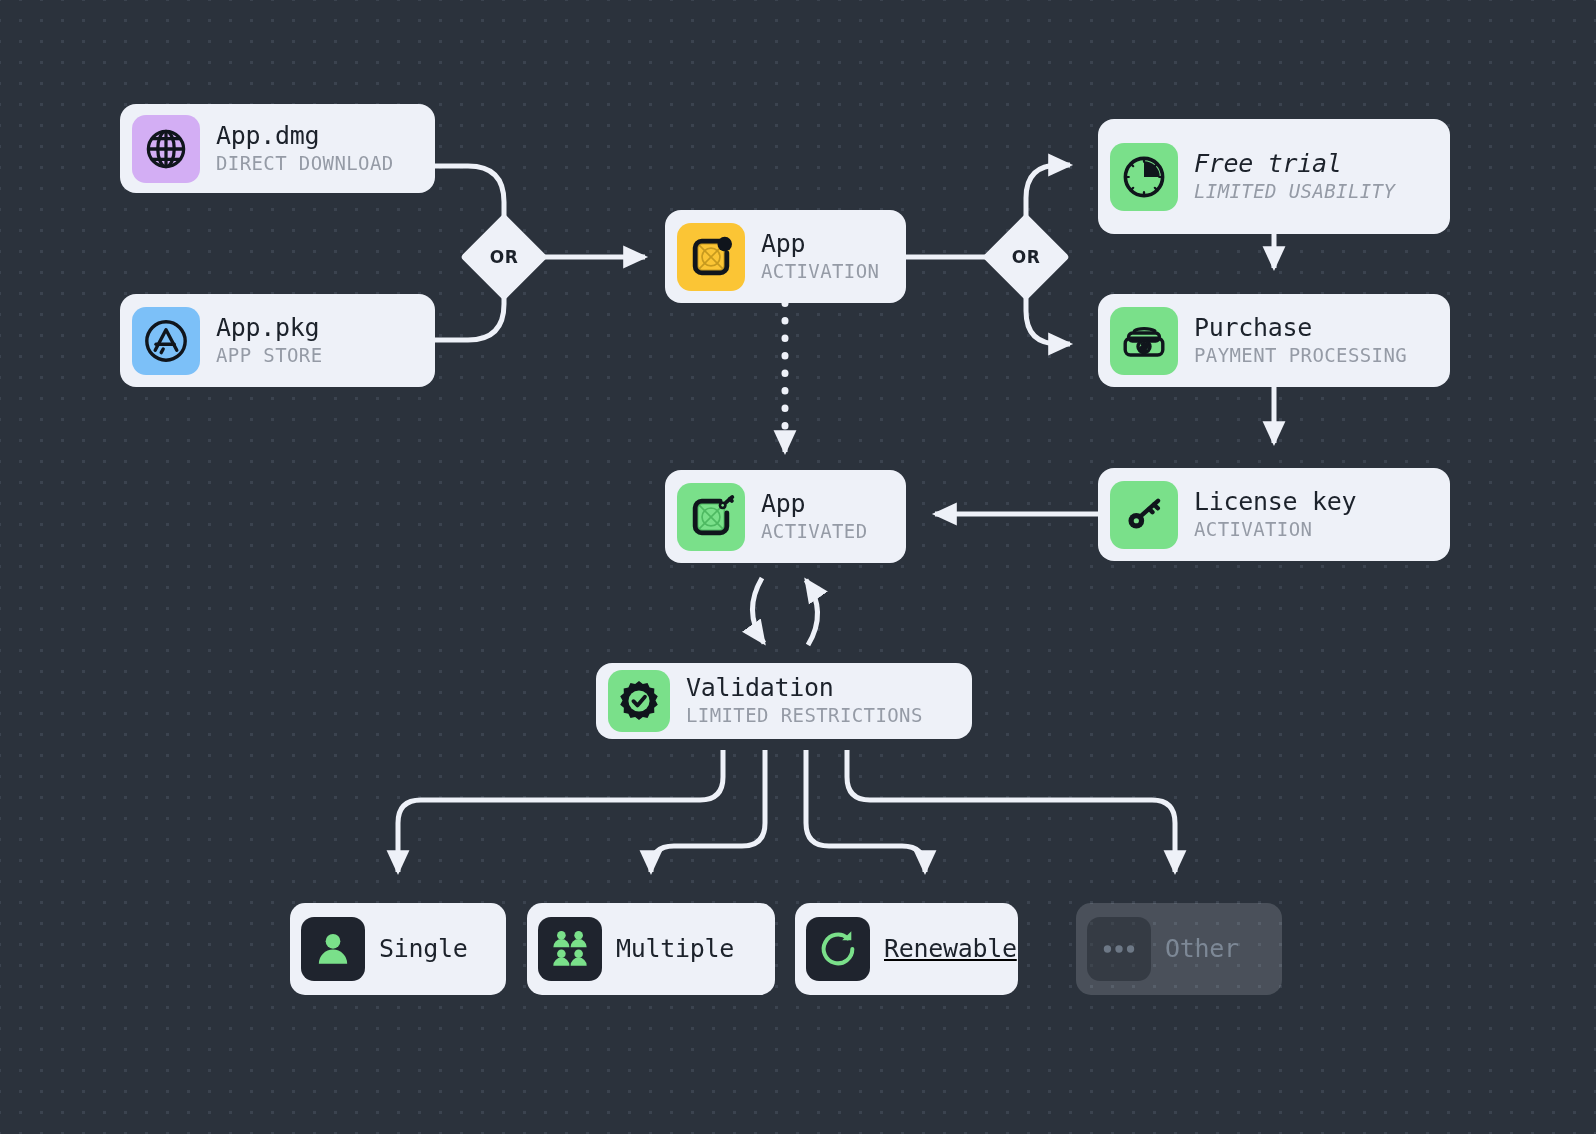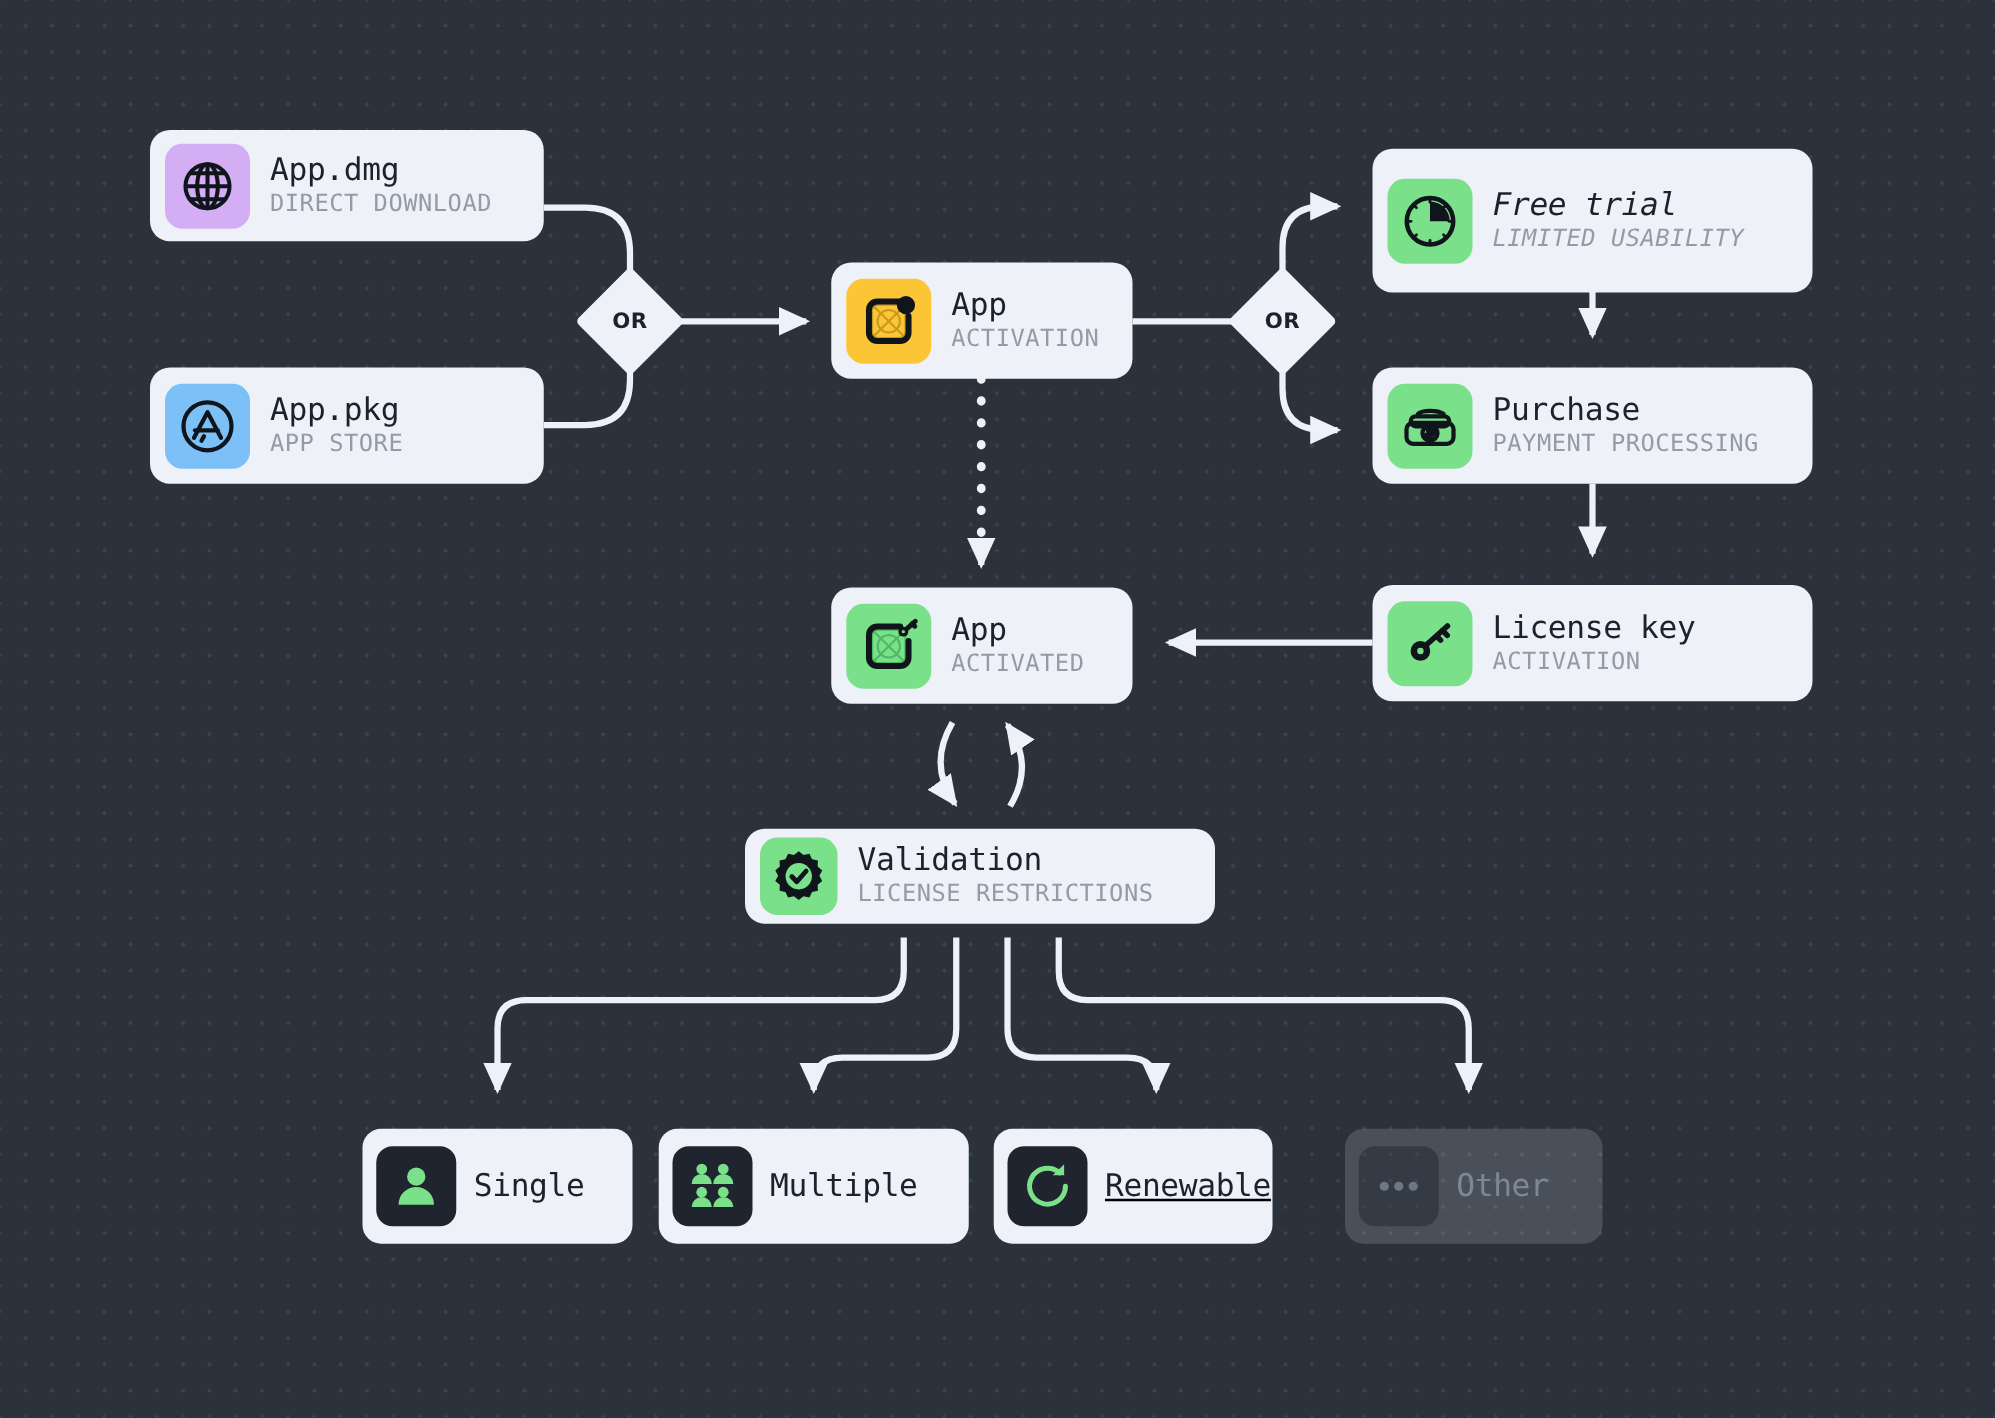--- a/index.html
+++ b/index.html
@@ -301,21 +301,21 @@
   <div class="node" style="left:596px; top:663px; width:376px; height:76px;">
     <div class="tile green" style="width:62px;height:62px;">
       <svg width="46" height="46" viewBox="0 0 24 24">
         <path d="M12 1.6 l2.0 1.55 2.45 -0.5 1.1 2.25 2.45 0.52 -0.1 2.5 1.9 1.63 -1.2 2.2 1.2 2.2 -1.9 1.63 0.1 2.5 -2.45 0.52 -1.1 2.25 -2.45 -0.5 -2.0 1.55 -2.0 -1.55 -2.45 0.5 -1.1 -2.25 -2.45 -0.52 0.1 -2.5 -1.9 -1.63 1.2 -2.2 -1.2 -2.2 1.9 -1.63 -0.1 -2.5 2.45 -0.52 1.1 -2.25 2.45 0.5 Z" fill="#10151c"></path>
         <circle cx="12" cy="12" r="5.5" fill="#7ae08a"></circle>
         <path d="M9.1 12.1 L11.2 14.3 L15.1 9.8" fill="none" stroke="#10151c" stroke-width="2.0" stroke-linecap="round" stroke-linejoin="round"></path>
       </svg>
     </div>
     <div class="labels">
       <div class="title">Validation</div>
-      <div class="sub">LICENSE RESTRICTIONS</div>
+      <div class="sub">LIMITED RESTRICTIONS</div>
     </div>
   </div>
 
   <div class="node simple" style="left:290px; top:903px; width:216px; height:92px;">
     <div class="tile dark">
       <svg width="42" height="42" viewBox="0 0 24 24" fill="#7ae08a">
         <circle cx="12" cy="7.6" r="4.2"></circle>
         <path d="M3.9 20.4 a8.1 8.1 0 0 1 16.2 0 Z"></path>
       </svg>
     </div>

